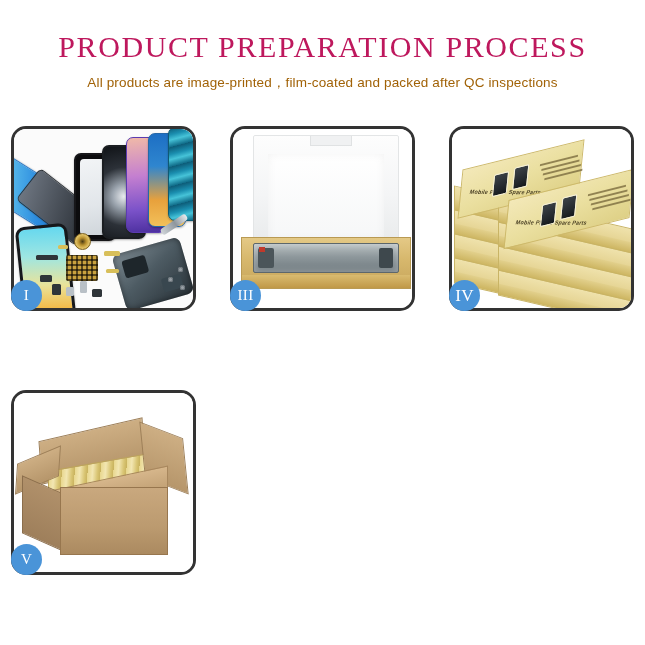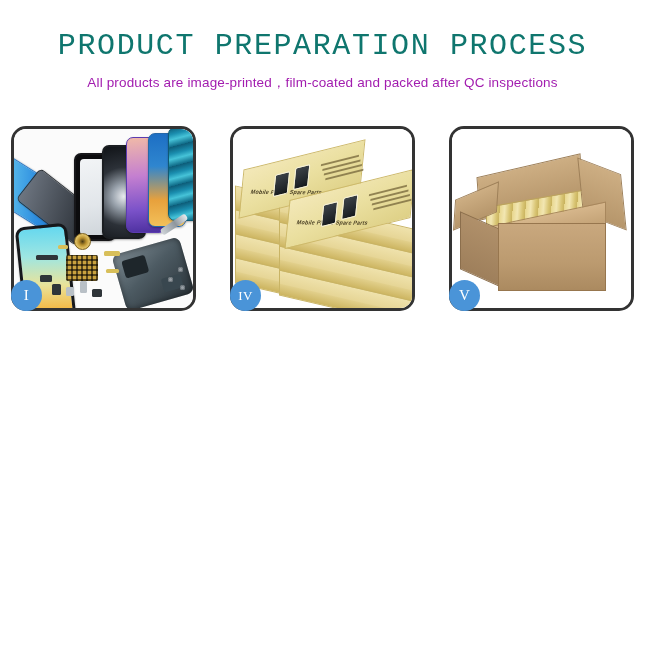--- a/index.html
+++ b/index.html
@@ -12,36 +12,36 @@
     overflow: hidden;
     position: relative;
   }
 
   .page { width: 645px; height: 645px; position: relative; background: #fff; }
 
   
   .header { width: 100%; padding-top: 30px; text-align: center; }
 
   .title {
-    font-family: Liberation Mono, monospace;
+    font-family: Liberation Serif, serif;
     font-size: 30px;
     font-weight: 400;
     letter-spacing: 1.6px;
-    color: #0f766e;
+    color: #be185d;
     line-height: 1.1;
     white-space: nowrap;
   }
 
   .subtitle {
     margin-top: 11px;
     font-family: "Liberation Sans", sans-serif;
     font-size: 13.5px;
     font-weight: 400;
     letter-spacing: 0.15px;
-    color: #a21caf;
+    color: #a16207;
     white-space: nowrap;
   }
 
   
   .grid {
     position: absolute;
     left: 11px;
     top: 126px;
     width: 623px;
     height: 458px;
@@ -77,21 +77,21 @@
     border-radius: 50%;
     background: #4a94d8;
     color: #ffffff;
     font-family: "Liberation Serif", serif;
     font-size: 15px;
     line-height: 31px;
     text-align: center;
     letter-spacing: 0.4px;
     z-index: 9;
   }
-  .badge.wide { font-size: 13px; }
+  .badge.wide { font-size: 17px; }
 
   
   .p1 { background: #fbfbfb; }
   .ph {
     position: absolute;
     border-radius: 5px;
     box-shadow: 0 1px 2px rgba(0,0,0,.30);
   }
   .ph-a { 
     left: -6px; top: 24px; width: 46px; height: 86px;
@@ -389,20 +389,29 @@
         <div class="part flex" style="left:44px;top:116px;width:10px;height:4px;"></div>
         <div class="sdriver"></div>
         <div class="screw" style="right:10px;top:138px;"></div>
         <div class="screw" style="right:20px;top:148px;"></div>
         <div class="screw" style="right:8px;top:156px;"></div>
       </div>
       <div class="badge">I</div>
     </div>
 
 
+    <div class="panel">
+      <div class="panel-inner p3">
+        <div class="foamlid"></div>
+        <div class="kraftbase"></div>
+        <div class="screeninbox"></div>
+        <div class="redmark"></div>
+      </div>
+      <div class="badge">III</div>
+    </div>
 
     <div class="panel">
       <div class="panel-inner p4">
         <div class="stack">
           <div class="sbox sl1">
               <div class="sbox-side"></div>
             </div>
           <div class="sbox sl2">
               <div class="sbox-side"></div>
             </div>

